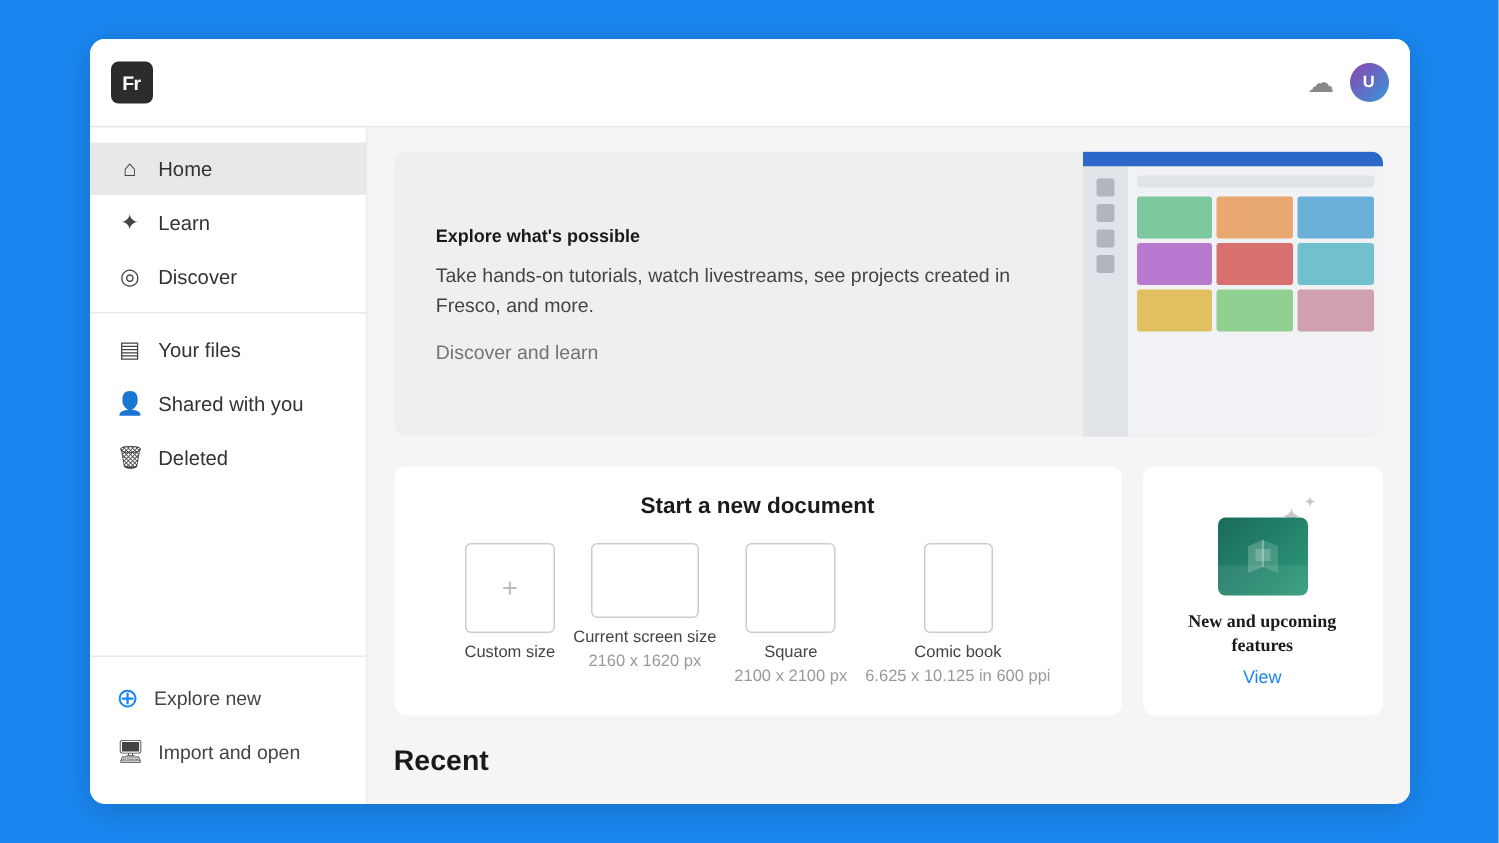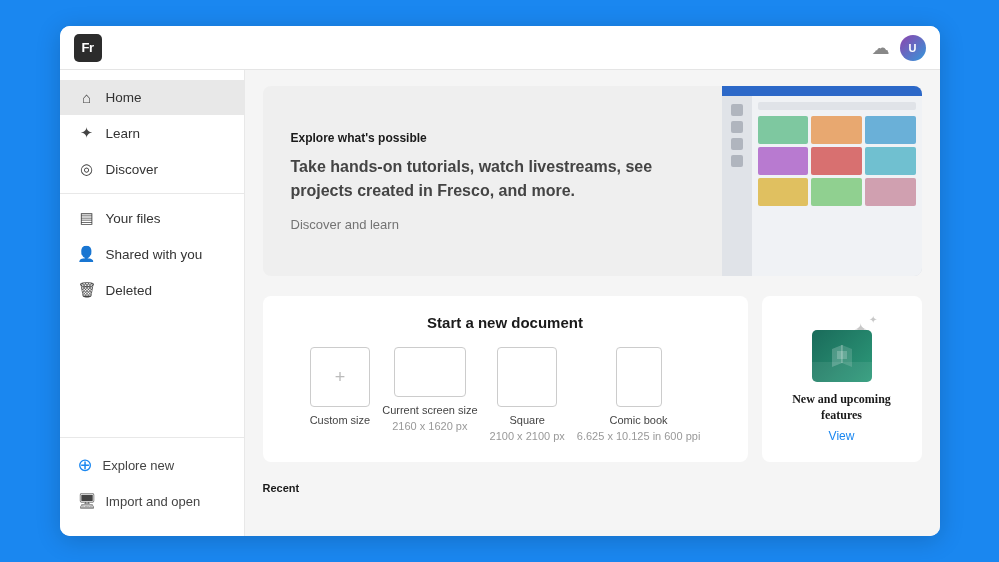--- a/index.html
+++ b/index.html
@@ -19,21 +19,21 @@
       background: #f5f5f5;
       border-radius: 10px;
       overflow: hidden;
       display: flex;
       flex-direction: column;
       box-shadow: 0 4px 24px rgba(0,0,0,0.18);
     }
     
     .topbar {
       background: #fff;
-      height: 44px;
+      height: 59px;
       display: flex;
       align-items: center;
       padding: 0 14px;
       border-bottom: 1px solid #e5e5e5;
       flex-shrink: 0;
     }
     .topbar-logo {
       width: 28px;
       height: 28px;
       background: #2c2c2c;
@@ -152,25 +152,24 @@
       flex-direction: column;
       justify-content: center;
     }
     .hero-title {
       font-size: 12px;
       font-weight: 700;
       color: #1a1a1a;
       margin-bottom: 10px;
     }
     .hero-desc {
-      font-size: 16px;
+      font-size: 13px;
       color: #444;
       line-height: 1.5;
       margin-bottom: 14px;
-      font-weight: bold;
     }
     .hero-link {
       color: #737373;
       font-size: 13px;
       cursor: pointer;
       text-decoration: none;
     }
     .hero-image {
       width: 200px;
       background: #dde0e5;
@@ -344,21 +343,21 @@
       line-height: 1.3;
       font-family: Liberation Serif, serif;
     }
     .features-link {
       color: #1a87f0;
       font-size: 12px;
       cursor: pointer;
     }
     
     .recent-title {
-      font-size: 11px;
+      font-size: 19px;
       font-weight: 700;
       color: #1a1a1a;
     }
     
     .content::-webkit-scrollbar { width: 5px; }
     .content::-webkit-scrollbar-track { background: transparent; }
     .content::-webkit-scrollbar-thumb { background: #ccc; border-radius: 3px; }
     
     .hero-top-strip {
       height: 10px;

